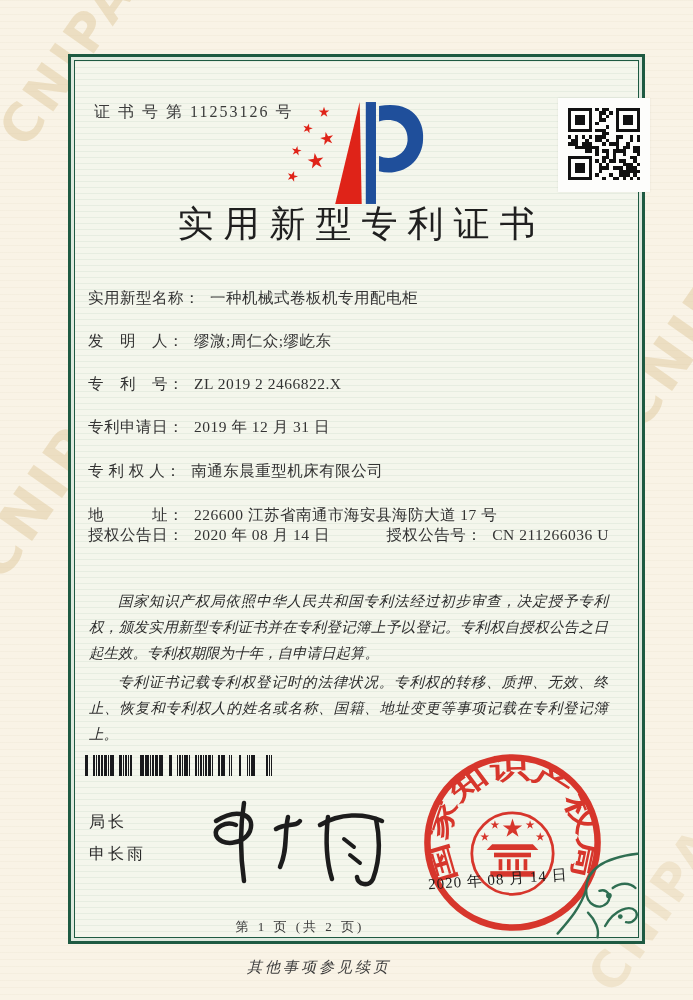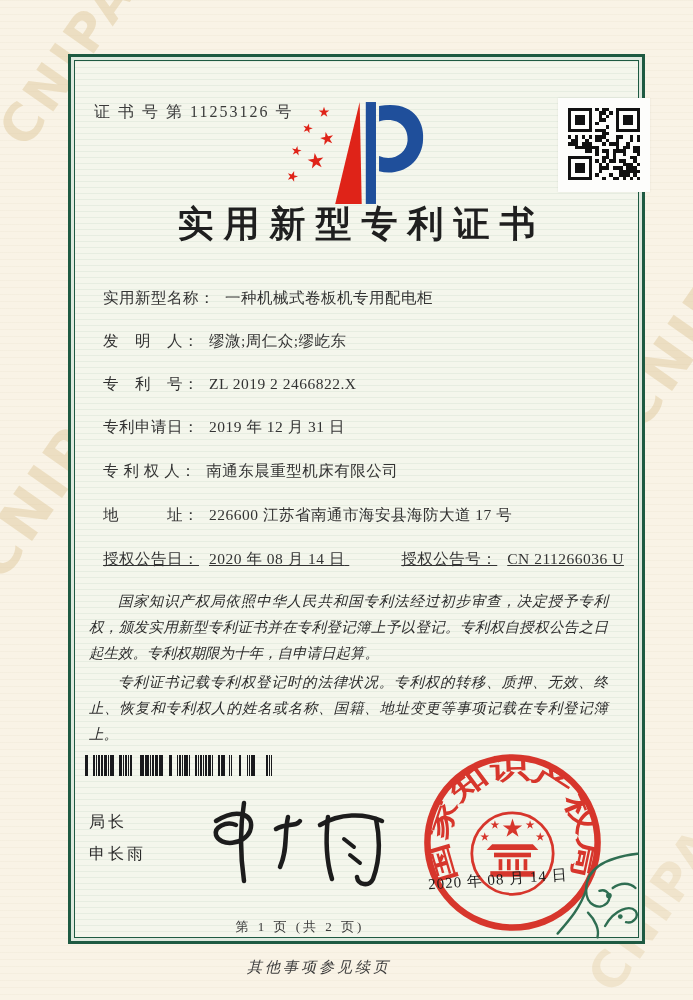--- a/index.html
+++ b/index.html
@@ -21,26 +21,26 @@
     position:absolute;left:68px;top:54px;width:577px;height:890px;box-sizing:border-box;
     border:3px solid #1e5a42;padding:3px;background:#dfe9df;
   }
   .cert-inner{
     width:100%;height:100%;box-sizing:border-box;border:1.5px solid #1e5a42;
     background:#f4f6ec;
     background-image:repeating-linear-gradient(to bottom,rgba(140,175,150,0.13) 0 1px,transparent 1px 6px);
   }
   .cert-no{left:94px;top:102px;font-size:16px;letter-spacing:2px;color:#3a3a3a;}
   .title{
-    left:68px;top:200px;width:577px;text-align:center;font-size:36px;font-weight:bold;
+    left:68px;top:200px;width:577px;text-align:center;font-size:36px;font-weight:normal;
     letter-spacing:10px;text-indent:10px;color:#1f1f1f;
   }
   .qr-box{left:558px;top:98px;width:92px;height:94px;background:#fdfdfb;box-shadow:0 0 2px rgba(0,0,0,.08);}
   .qr-box svg{margin:10px;}
-  .field-row{left:88px;width:545px;font-size:15.5px;letter-spacing:.5px;color:#333;white-space:nowrap;margin-left:15px;}
+  .field-row{left:88px;width:545px;font-size:15.5px;letter-spacing:.5px;color:#333;white-space:nowrap;}
   .field-row .lbl{margin-right:10px;}
   .grant2{margin-left:52px;}
   .body-text{
     left:86px;top:585px;width:525px;font-size:14.5px;line-height:26px;color:#2c2c2c;
     text-align:justify;font-style:italic;
   }
   .body-text p{margin:3px;text-indent:2em;}
   .signer{font-size:16px;letter-spacing:3px;color:#2b2b2b;}
   .page-info{left:68px;top:918px;width:464px;text-align:center;font-size:13px;letter-spacing:3px;color:#3a3a3a;}
   .footer-note{left:0;top:958px;width:638px;text-align:center;font-size:15px;font-style:italic;letter-spacing:3px;color:#3d3d3d;}
@@ -325,21 +325,21 @@
   </div>
   <div class="abs field-row" style="top:417px;">
     <span class="lbl">专利申请日：</span><span>2019 年 12 月 31 日</span>
   </div>
   <div class="abs field-row" style="top:461px;">
     <span class="lbl">专 利 权 人：</span><span>南通东晨重型机床有限公司</span>
   </div>
   <div class="abs field-row" style="top:505px;">
     <span class="lbl">地　　　址：</span><span>226600 江苏省南通市海安县海防大道 17 号</span>
   </div>
-  <div class="abs field-row" style="top:549px;text-decoration:underline;">
+  <div class="abs field-row" style="top:525px;">
     <span class="lbl">授权公告日：</span><span>2020 年 08 月 14 日</span>
     <span class="lbl grant2">授权公告号：</span><span>CN 211266036 U</span>
   </div>
 
   <div class="abs body-text">
     <p>国家知识产权局依照中华人民共和国专利法经过初步审查，决定授予专利权，颁发实用新型专利证书并在专利登记簿上予以登记。专利权自授权公告之日起生效。专利权期限为十年，自申请日起算。</p>
     <p>专利证书记载专利权登记时的法律状况。专利权的转移、质押、无效、终止、恢复和专利权人的姓名或名称、国籍、地址变更等事项记载在专利登记簿上。</p>
   </div>
 
   <div class="abs" style="left:85px;top:755px;">

